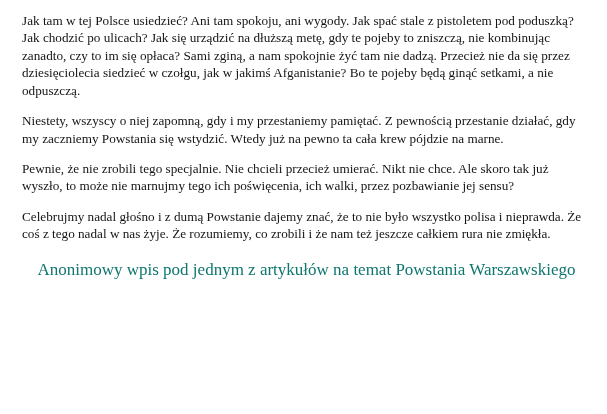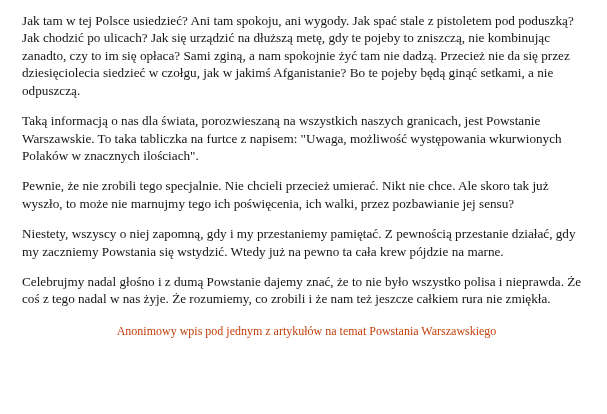--- a/index.html
+++ b/index.html
@@ -25,30 +25,29 @@
     font-size: 13.2px;
     line-height: 1.32;
     text-align: left;
     margin: 0 0 13px 0;
     color: #141414;
   }
   .para:last-of-type {
     margin-bottom: 0;
   }
   .attribution {
-    font-size: 12px;
+    font-size: 17px;
     line-height: 1.32;
     text-align: center;
     margin: 16px 0 0 0;
-    color: #c2410c;
+    color: #0f766e;
   }
 </style>
 </head>
 <body>
 
 <div class="page">
   <p class="para">Jak tam w tej Polsce usiedzieć? Ani tam spokoju, ani wygody. Jak spać stale z pistoletem pod poduszką? Jak chodzić po ulicach? Jak się urządzić na dłuższą metę, gdy te pojeby to zniszczą, nie kombinując zanadto, czy to im się opłaca? Sami zginą, a nam spokojnie żyć tam nie dadzą. Przecież nie da się przez dziesięciolecia siedzieć w czołgu, jak w jakimś Afganistanie? Bo te pojeby będą ginąć setkami, a nie odpuszczą.</p>
-  <p class="para">Taką informacją o nas dla świata, porozwieszaną na wszystkich naszych granicach, jest Powstanie Warszawskie. To taka tabliczka na furtce z napisem: "Uwaga, możliwość występowania wkurwionych Polaków w znacznych ilościach".</p>
+  <p class="para">Niestety, wszyscy o niej zapomną, gdy i my przestaniemy pamiętać. Z pewnością przestanie działać, gdy my zaczniemy Powstania się wstydzić. Wtedy już na pewno ta cała krew pójdzie na marne.</p>
   <p class="para">Pewnie, że nie zrobili tego specjalnie. Nie chcieli przecież umierać. Nikt nie chce. Ale skoro tak już wyszło, to może nie marnujmy tego ich poświęcenia, ich walki, przez pozbawianie jej sensu?</p>
-  <p class="para">Niestety, wszyscy o niej zapomną, gdy i my przestaniemy pamiętać. Z pewnością przestanie działać, gdy my zaczniemy Powstania się wstydzić. Wtedy już na pewno ta cała krew pójdzie na marne.</p>
   <p class="para">Celebrujmy nadal głośno i z dumą Powstanie dajemy znać, że to nie było wszystko polisa i nieprawda. Że coś z tego nadal w nas żyje. Że rozumiemy, co zrobili i że nam też jeszcze całkiem rura nie zmiękła.</p>
   <p class="attribution">Anonimowy wpis pod jednym z artykułów na temat Powstania Warszawskiego</p>
 </div>
 
 </body></html>

